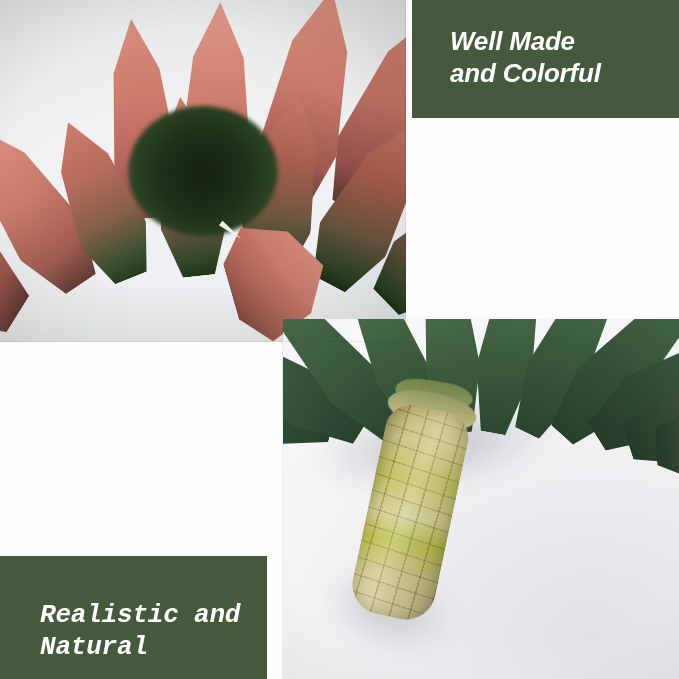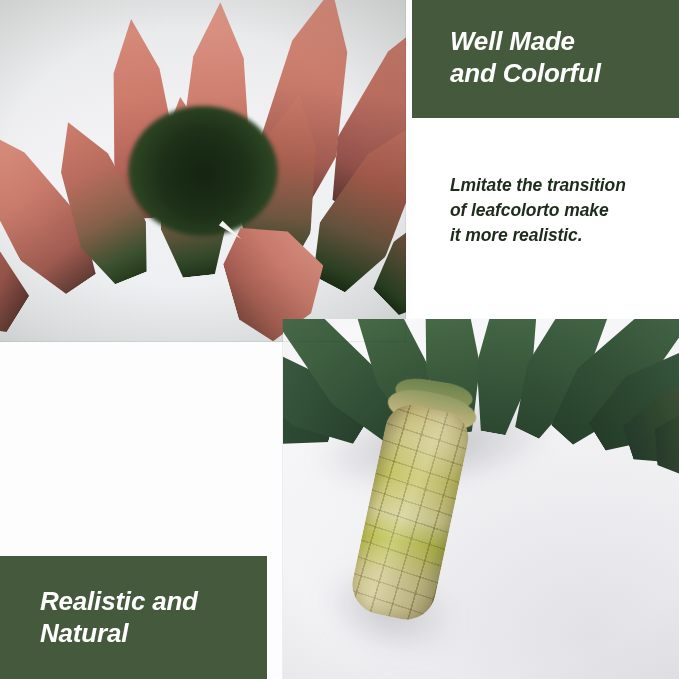--- a/index.html
+++ b/index.html
@@ -77,21 +77,21 @@
     background:linear-gradient(180deg,#6f8350 0%, #879457 70%, #a3a368 100%);filter:blur(.6px);}
 
   
   #block-top-right{left:412px;top:0;width:267px;height:118px;}
   #headline-top{position:absolute;left:38px;top:26px;}
   #panel-paragraph-right{left:412px;top:118px;width:267px;height:200px;background:#ffffff;}
   #copy-right{position:absolute;left:38px;top:55px;width:215px;}
   #panel-paragraph-left{left:0;top:342px;width:283px;height:214px;background:#ffffff;}
   #copy-left{position:absolute;left:22px;top:68px;width:250px;}
   #block-bottom-left{left:0;top:556px;width:267px;height:123px;}
-  #headline-bottom{position:absolute;left:40px;top:30px;}
+  #headline-bottom{position:absolute;left:40px;top:44px;font-family:Liberation Mono, monospace;}
 
   .hairline{position:absolute;background:rgba(0,0,0,.06);}
 </style>
 </head>
 <body>
 
 <div class="stage">
 
   <div class="panel" id="photo-top-left">
     <div class="p1-bg"></div>
@@ -149,25 +149,20 @@
 
     <div style="position:absolute;inset:0;pointer-events:none;
       background:radial-gradient(85% 72% at 46% 46%, rgba(0,0,0,0) 52%, rgba(20,28,16,.16) 100%);"></div>
   </div>
 
   <div class="panel green-block" id="block-top-right">
     <div class="headline" id="headline-top">Well Made
 and Colorful</div>
   </div>
 
-  <div class="panel" id="panel-paragraph-right">
-    <div class="body-copy" id="copy-right">Lmitate the transition
-of leafcolorto make
-it more realistic.</div>
-  </div>
 
 
   <div class="panel green-block" id="block-bottom-left">
     <div class="headline" id="headline-bottom">Realistic and
 Natural</div>
   </div>
 
   <div class="panel" id="photo-bottom-right">
     <div class="p2-bg"></div>
     <div class="p2-shadow"></div>

